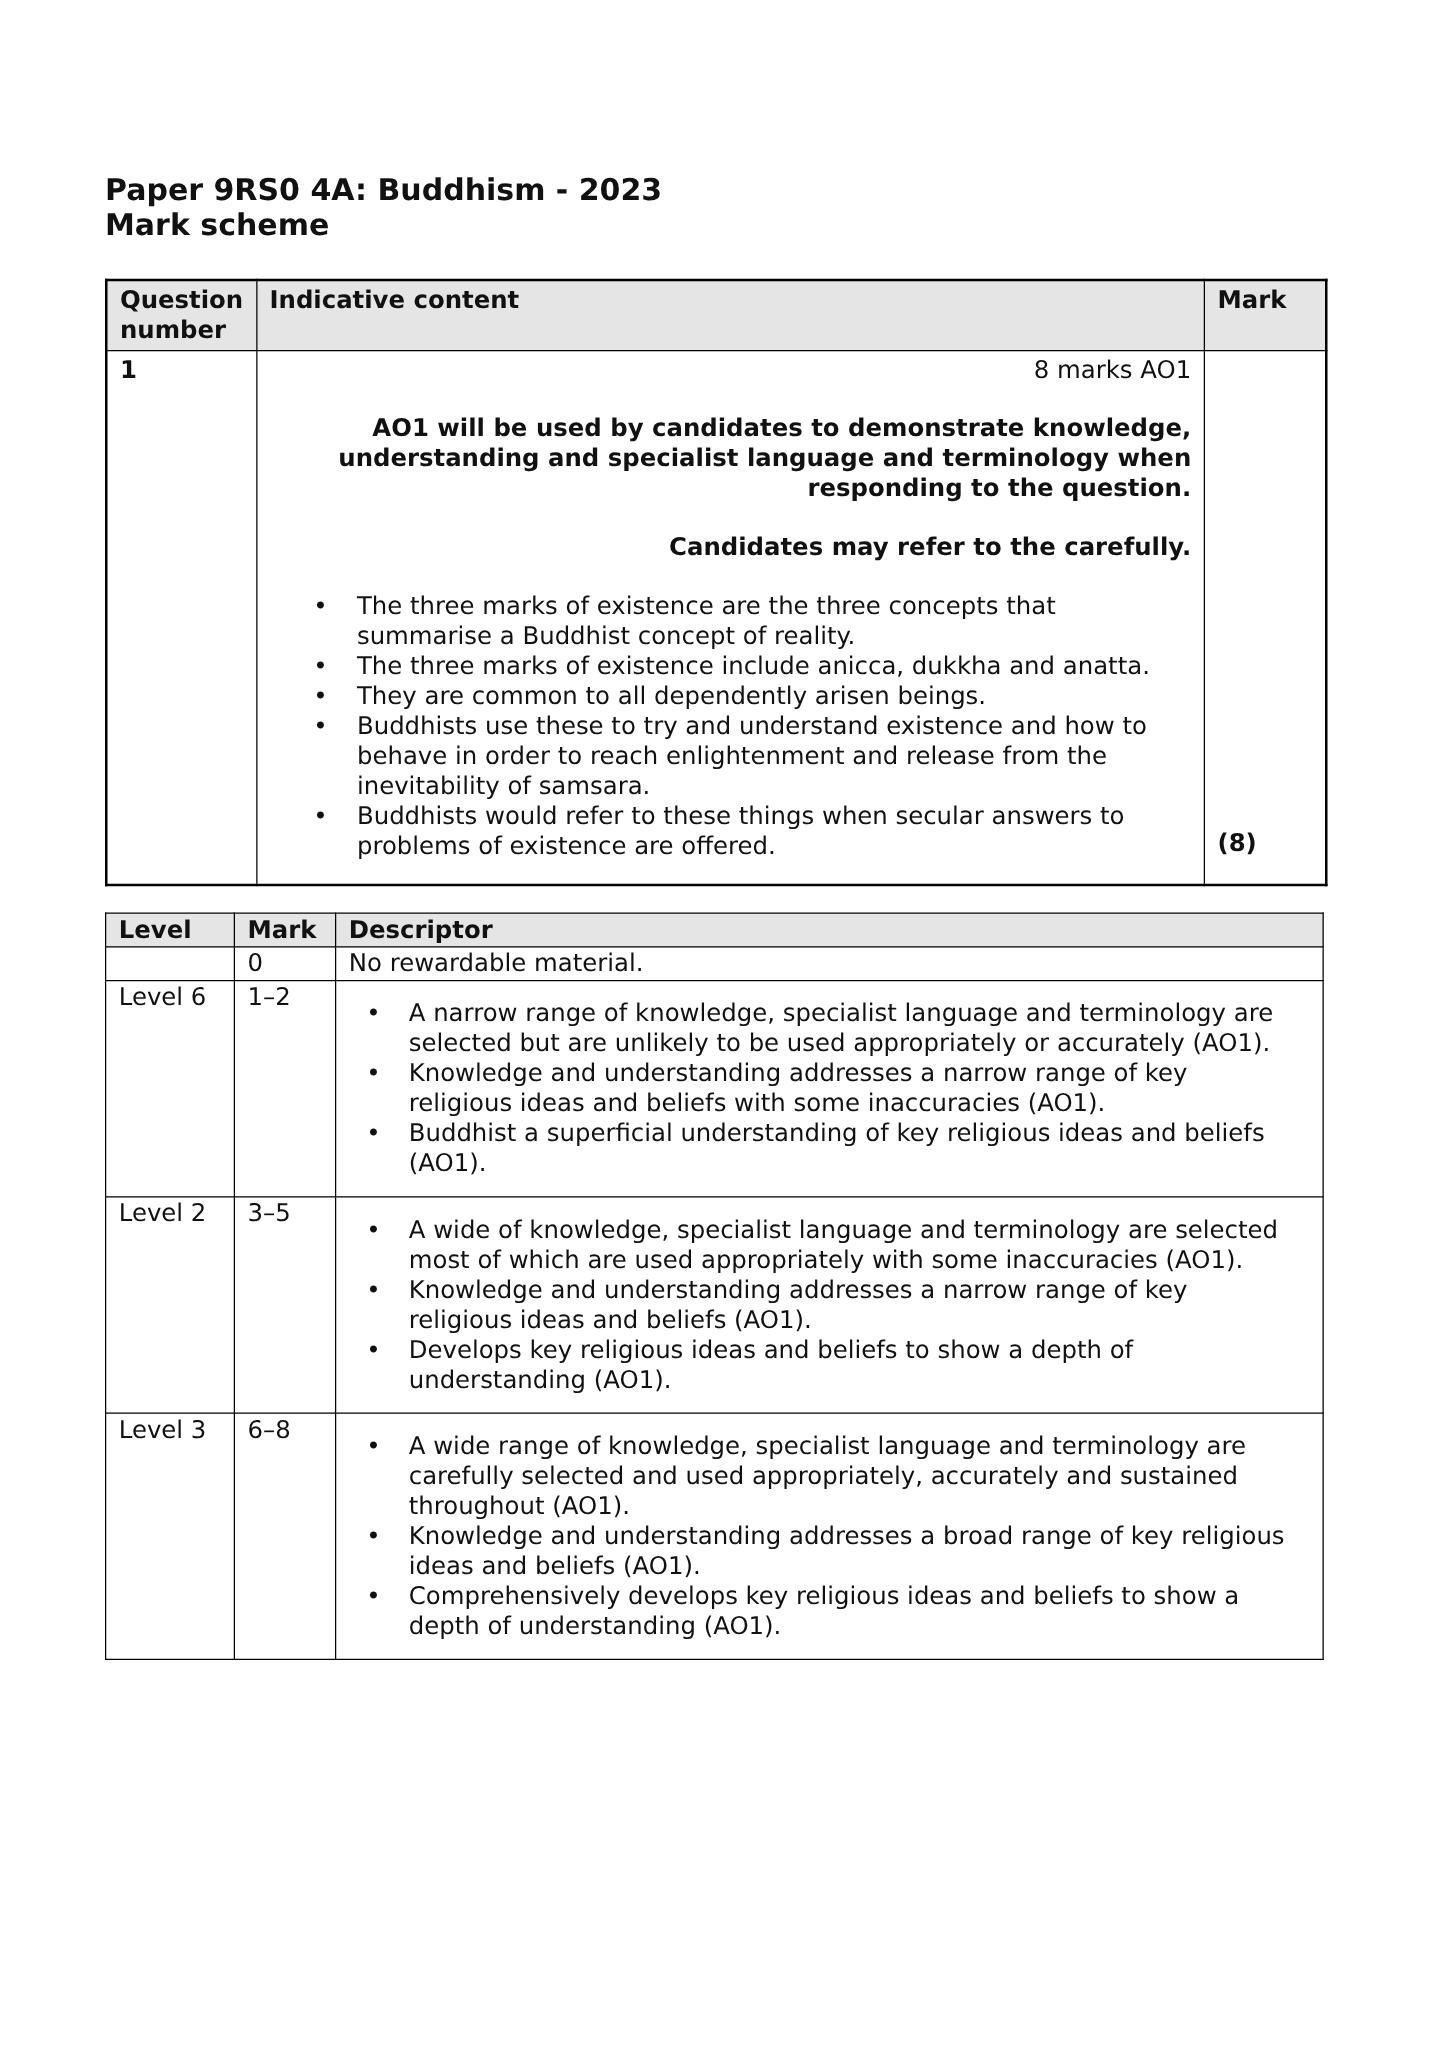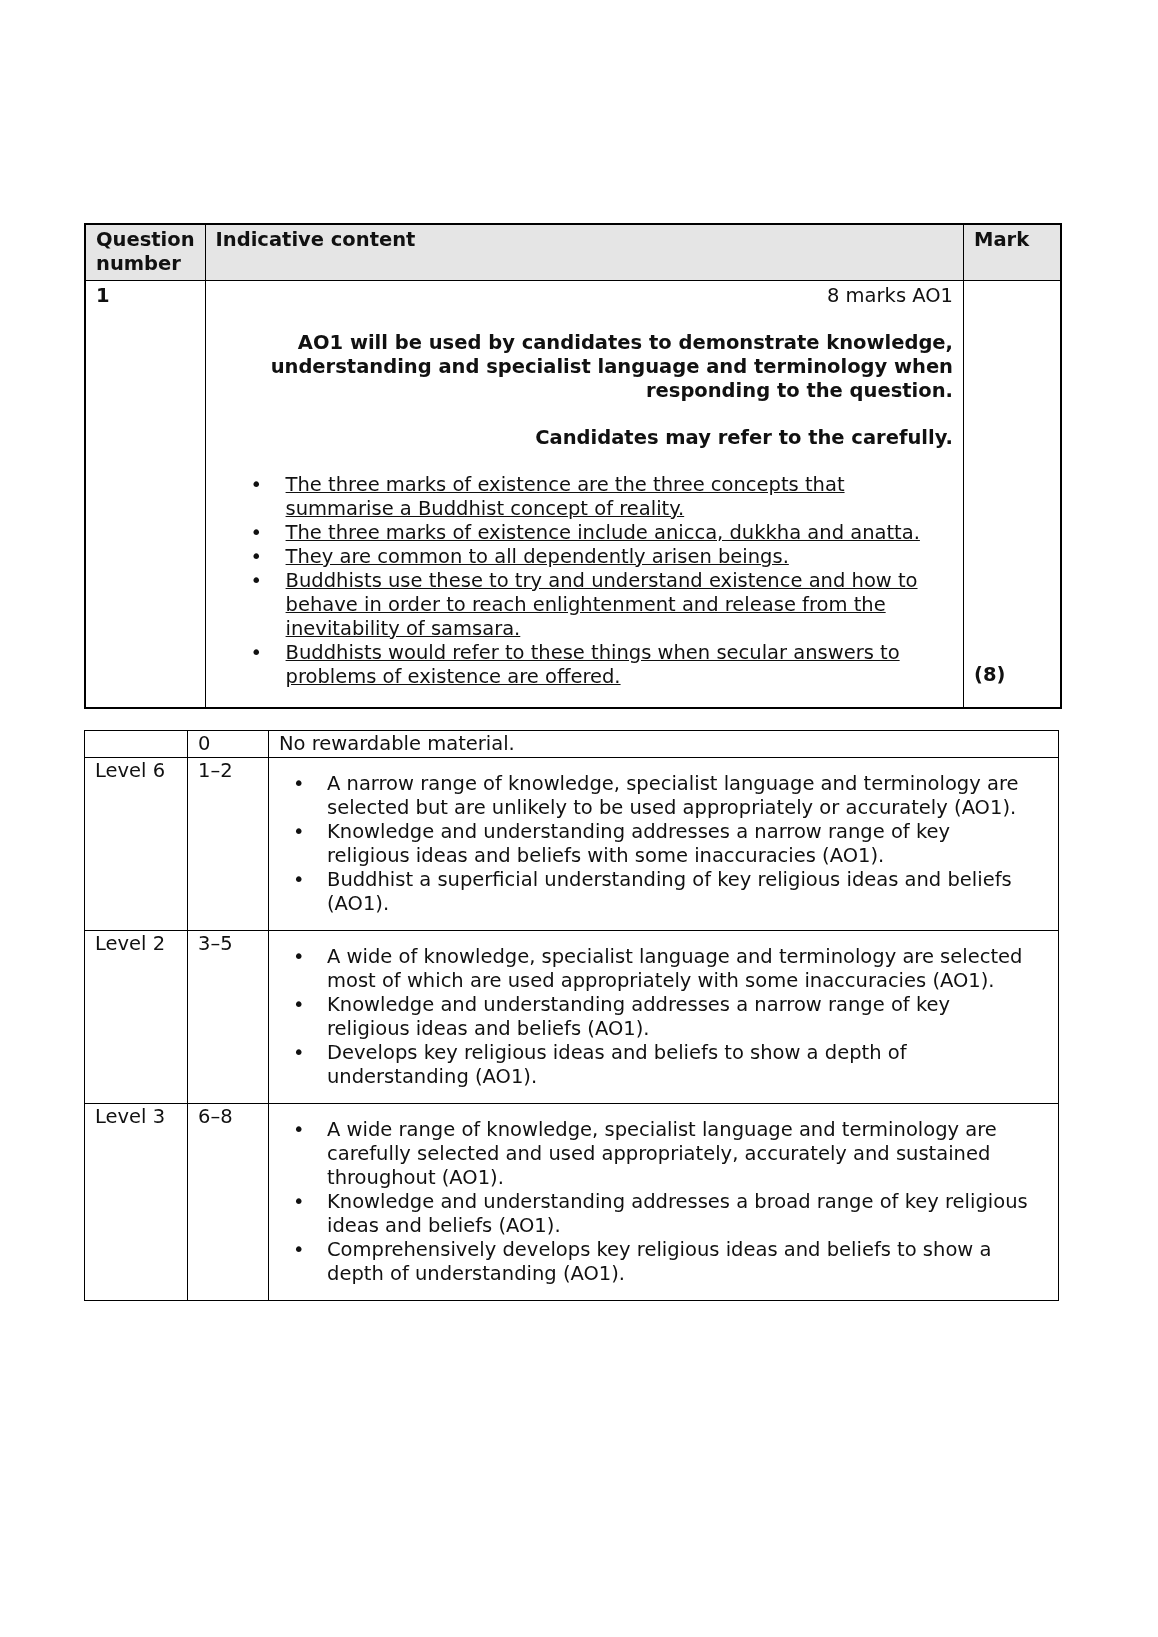--- a/index.html
+++ b/index.html
@@ -18,37 +18,39 @@
     #t1 td, #t1 th { border: 1.5px solid #000; vertical-align: top; padding: 3px 10px 4px 10px; text-align: left; }
     #t1 th { background: #e5e5e5; font-weight: bold; line-height: 24px; height: 46px; }
     #t1 .c1 { width: 98px; }
     #t1 .c3 { width: 76px; }
     #t1 td { line-height: 24px; }
     .qnum { font-weight: bold; }
     .para { margin: 0; text-align: right; }
     .para.bold { font-weight: bold; }
     .gap { height: 23px; }
     ul.bul { margin: 23px 0 14px 0; padding: 0 0 0 70px; list-style: none; }
-    ul.bul li { position: relative; line-height: 24px; text-decoration: underline; }
+    ul.bul li { position: relative; line-height: 24px; }
     ul.bul li::before { content: "\2022"; position: absolute; left: -35px; top: 0; }
     .markcell { vertical-align: bottom !important; font-weight: bold; padding-bottom: 20px !important; }
     
     #t2 { left: 84px; top: 730px; width: 975px; border: 1.5px solid #000; font-size: 19.5px; }
     #t2 td, #t2 th { border: 1.5px solid #000; vertical-align: top; padding: 1px 10px 1px 10px; text-align: left; line-height: 24px; }
     #t2 th { background: #e5e5e5; font-weight: bold; }
     #t2 .c1 { width: 82px; }
     #t2 .c2 { width: 60px; }
     ul.lvl { margin: 13px; padding: 0 0 0 35px; list-style: none; }
     ul.lvl li { position: relative; line-height: 24px; }
     ul.lvl li::before { content: "\2022"; position: absolute; left: -34px; top: 0; }
   </style>
 </head>
 <body>
 
 <h1 class="title">
+  <div>Paper 9RS0 4A: Buddhism - 2023</div>
+  <div>Mark scheme</div>
 </h1>
 
 <table id="t1">
   <tbody>
       <tr>
     <th class="c1">
       <div>Question</div>
       <div>number</div>
     </th>
     <th>Indicative content</th>
@@ -70,20 +72,25 @@
         <li>Buddhists would refer to these things when secular answers to problems of existence are offered.</li>
       </ul>
     </td>
     <td class="c3 markcell">(8)</td>
   </tr>
 </tbody>
   </table>
 
 <table id="t2">
   <tbody>
+      <tr>
+    <th class="c1">Level</th>
+    <th class="c2">Mark</th>
+    <th>Descriptor</th>
+  </tr>
   <tr>
     <td class="c1"></td>
     <td class="c2">0</td>
     <td>No rewardable material.</td>
   </tr>
   <tr>
     <td class="c1">Level 6</td>
     <td class="c2">1–2</td>
     <td>
       <ul class="lvl">

